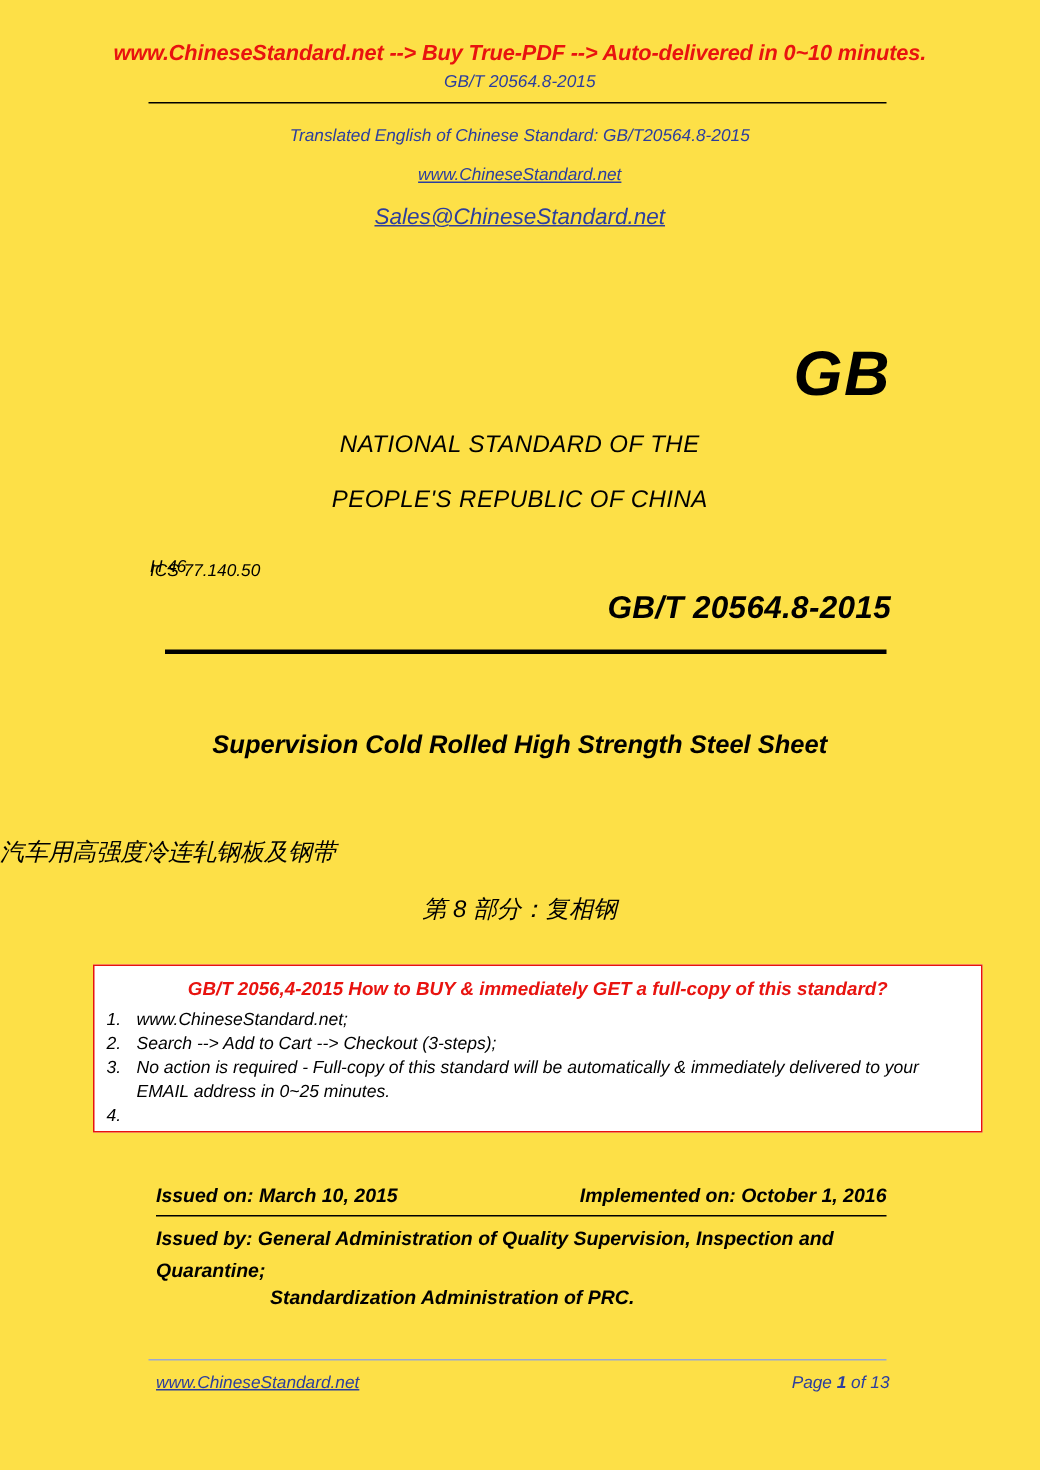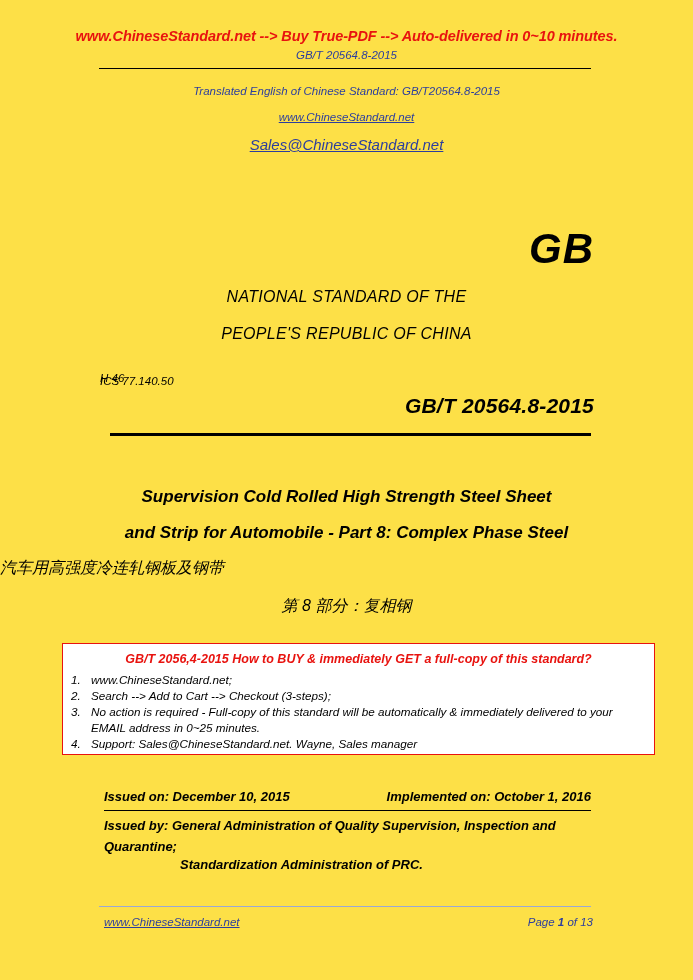--- a/index.html
+++ b/index.html
@@ -306,48 +306,46 @@
   <div class="nat-1">NATIONAL STANDARD OF THE</div>
   <div class="nat-2">PEOPLE'S REPUBLIC OF CHINA</div>
 
   <div class="ics-1">ICS 77.140.50</div>
   <div class="ics-2">H 46</div>
 
   <div class="std-number">GB/T 20564.8-2015</div>
   <div class="rule-thick"></div>
 
   <div class="title-en-1">Supervision Cold Rolled High Strength Steel Sheet</div>
-  <div class="title-en-2">and Strip for Automobile - Part 8: Complex Phase Steel</div>
   <div class="title-cn-1">汽车用高强度冷连轧钢板及钢带</div>
   <div class="title-cn-2">第 8 部分：复相钢</div>
 
   <div class="buy-box">
     <div class="buy-title">GB/T 2056,4-2015 How to BUY &amp; immediately GET a full-copy of this standard?</div>
     <div class="buy-list">
       <div class="buy-item">
         <span class="num">1.</span>
         <span>www.ChineseStandard.net;</span>
       </div>
       <div class="buy-item">
         <span class="num">2.</span>
         <span>Search --&gt; Add to Cart --&gt; Checkout (3-steps);</span>
       </div>
       <div class="buy-item">
         <span class="num">3.</span>
         <span>No action is required  - Full-copy of this standard will be automatically &amp; immediately delivered to your EMAIL address in 0~25 minutes.</span>
       </div>
       <div class="buy-item">
         <span class="num">4.</span>
-        <span>Support: Sales@ChineseStandard.net. Wayne, Sales manager</span>
       </div>
     </div>
   </div>
 
   <div class="issued-row">
-    <span class="left">Issued on: December 10, 2015</span>
+    <span class="left">Issued on: March 10, 2015</span>
     <span class="right">Implemented on: October 1, 2016</span>
   </div>
   <div class="rule-mid"></div>
   <div class="issued-by">Issued by: General Administration of Quality Supervision, Inspection and Quarantine;</div>
   <div class="issued-by-2">Standardization Administration of PRC.</div>
 
   <div class="rule-footer"></div>
   <div class="footer-link">
     <span class="lnk">www.ChineseStandard.net</span>
   </div>

